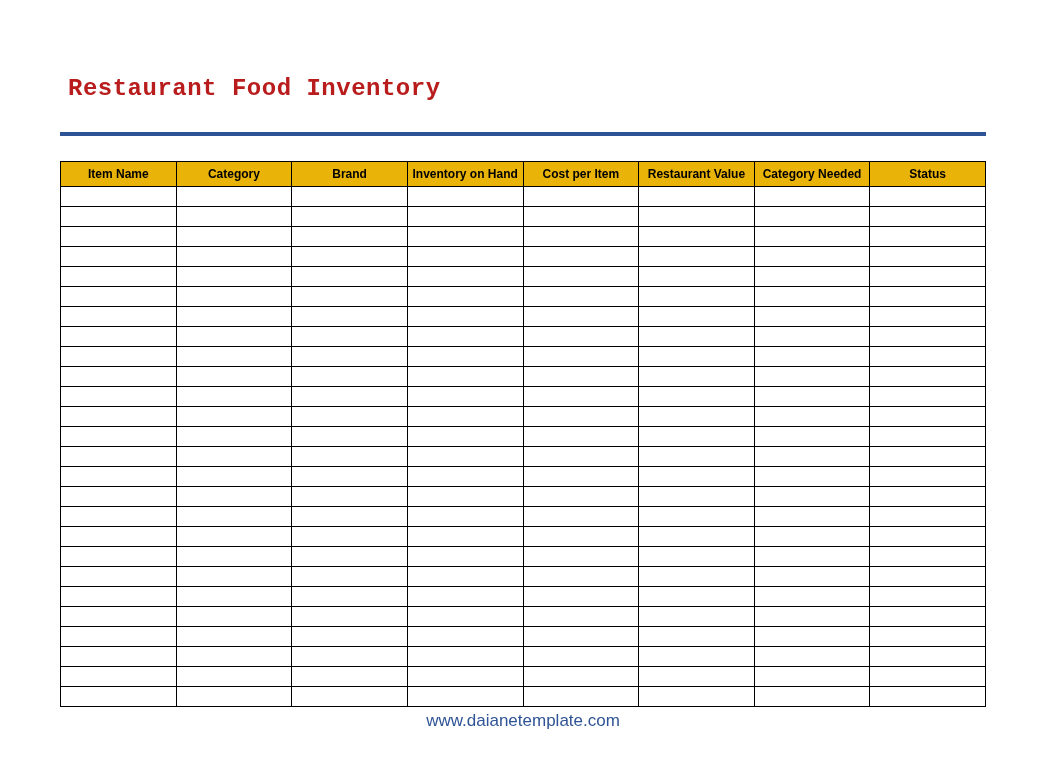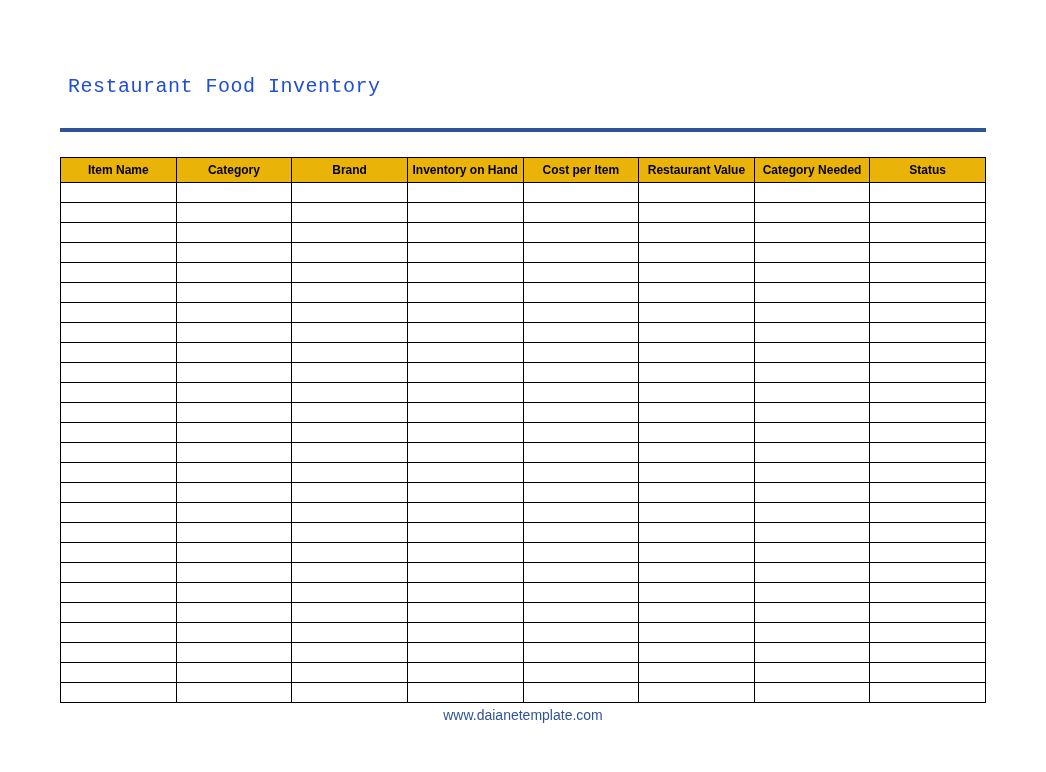--- a/index.html
+++ b/index.html
@@ -8,23 +8,23 @@
     font-family: Arial, Helvetica, sans-serif;
     width: 1046px;
     height: 772px;
     position: relative;
   }
   .page {
     padding: 75px 60px 20px 60px;
   }
   .title {
     font-family: "Courier New", Courier, monospace;
-    font-weight: normal;
-    font-size: 20px;
-    color: #1d4ed8;
+    font-weight: bold;
+    font-size: 24px;
+    color: #b91c1c;
     letter-spacing: 0.5px;
     margin-bottom: 30px;
     padding-left: 8px;
   }
   .hr-bar {
     height: 4px;
     background: #2f5496;
     width: 100%;
     margin-bottom: 25px;
   }
@@ -58,21 +58,21 @@
     height: 24px;
   }
   table.inventory td {
     border: 1.5px solid #000;
     height: 20px;
     font-size: 12px;
     padding: 0 4px;
   }
   .footer-link {
     text-align: center;
-    font-size: 14px;
+    font-size: 17px;
     color: #2f5496;
     margin-top: 4px;
   }
 </style>
 </head>
 <body>
 
 <div class="page">
 
   <div class="title">Restaurant Food Inventory</div>

